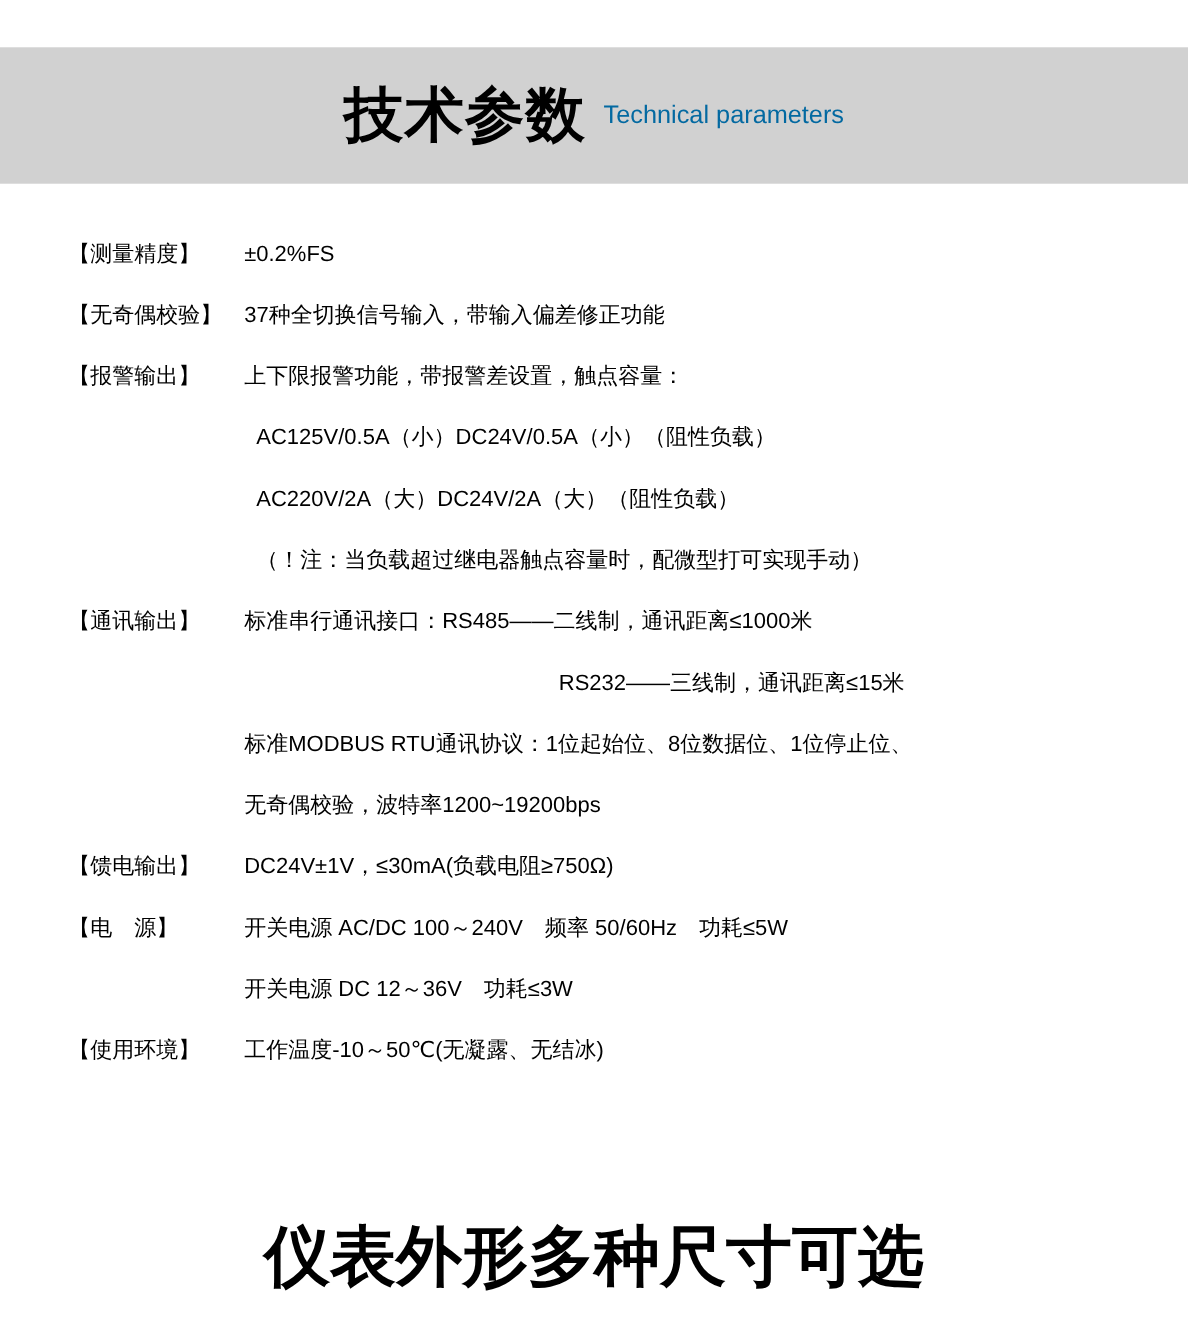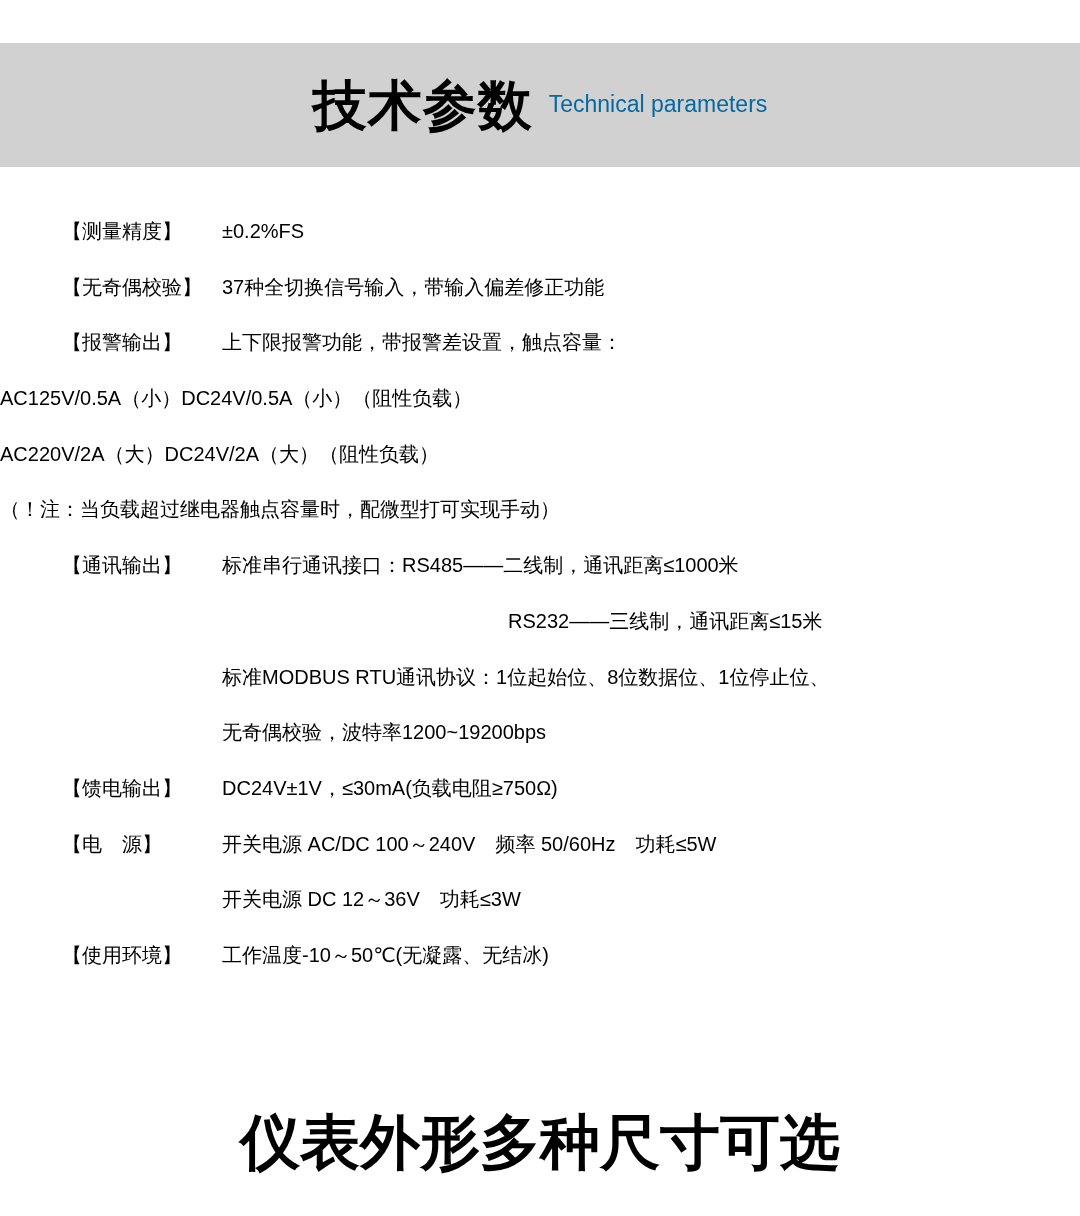--- a/index.html
+++ b/index.html
@@ -64,21 +64,21 @@
   .row .label {
     flex: 0 0 160px;
     width: 160px;
     margin-left: 62px;
     white-space: nowrap;
   }
   .row .text {
     white-space: nowrap;
   }
   .row.ind-a { padding-left: 222px; }
-  .row.ind-b { }
+  .row.ind-b { padding-left: 233px; }
   .row.ind-c { padding-left: 470px; margin-left: 38px; }
 
   
   .footer-heading {
     position: absolute;
     top: 1113px;
     left: 0;
     width: 100%;
     text-align: center;
     font-size: 60px;

